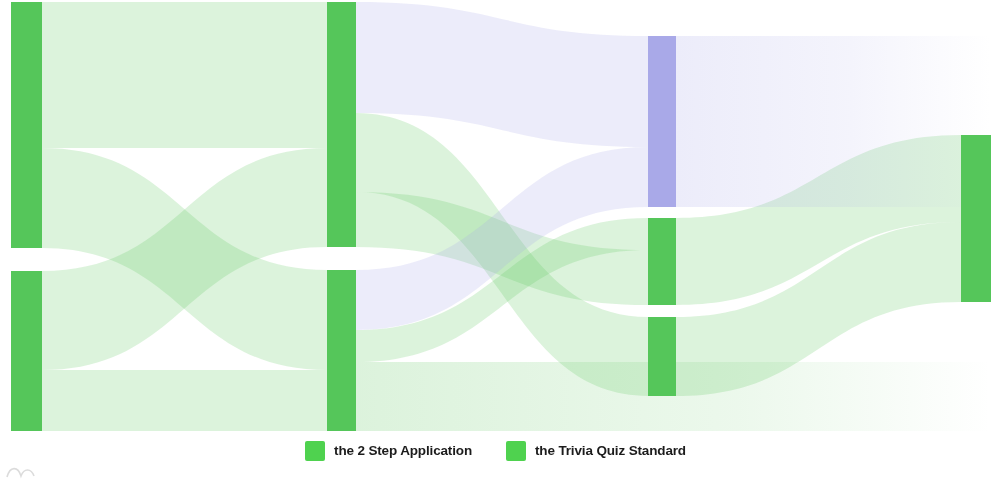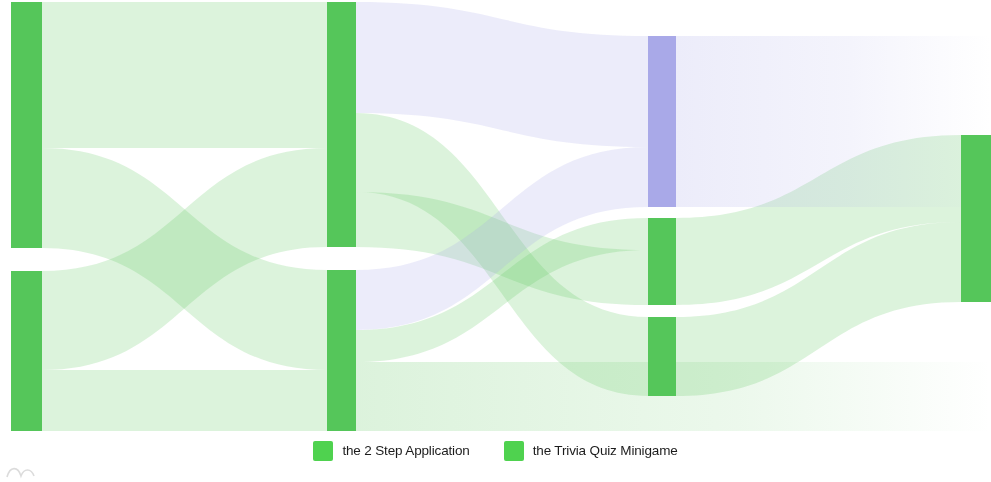--- a/index.html
+++ b/index.html
@@ -40,20 +40,21 @@
     justify-content: center;
     gap: 34px;
     z-index: 5;
   }
   .legend-entry {
     display: flex;
     flex-direction: row;
     align-items: flex-end;
     gap: 9px;
     white-space: nowrap;
+    font-weight: bold;
   }
   .legend-swatch {
     width: 20px;
     height: 20px;
     border-radius: 2px;
     display: block;
     flex: 0 0 auto;
   }
   .legend-label {
     font-size: 13.5px;
@@ -118,21 +119,21 @@
       </g>
   </svg>
 
   <div id="legend">
     <div class="legend-entry">
       <span class="legend-swatch" style="background: rgb(79, 210, 79);"></span>
       <span class="legend-label">the 2 Step Application</span>
     </div>
     <div class="legend-entry">
       <span class="legend-swatch" style="background: rgb(79, 210, 79);"></span>
-      <span class="legend-label">the Trivia Quiz Minigame</span>
+      <span class="legend-label">the Trivia Quiz Standard</span>
     </div>
   </div>
 
   <svg id="corner-glyph" viewBox="0 0 34 17" xmlns="http://www.w3.org/2000/svg">
     <path d="M1 15 C4 4, 12 4, 15 14 C18 6, 25 6, 28 14" fill="none" stroke="#b9b9b9" stroke-width="1.6"></path>
   </svg>
 
 </div>
 
 </body></html>

